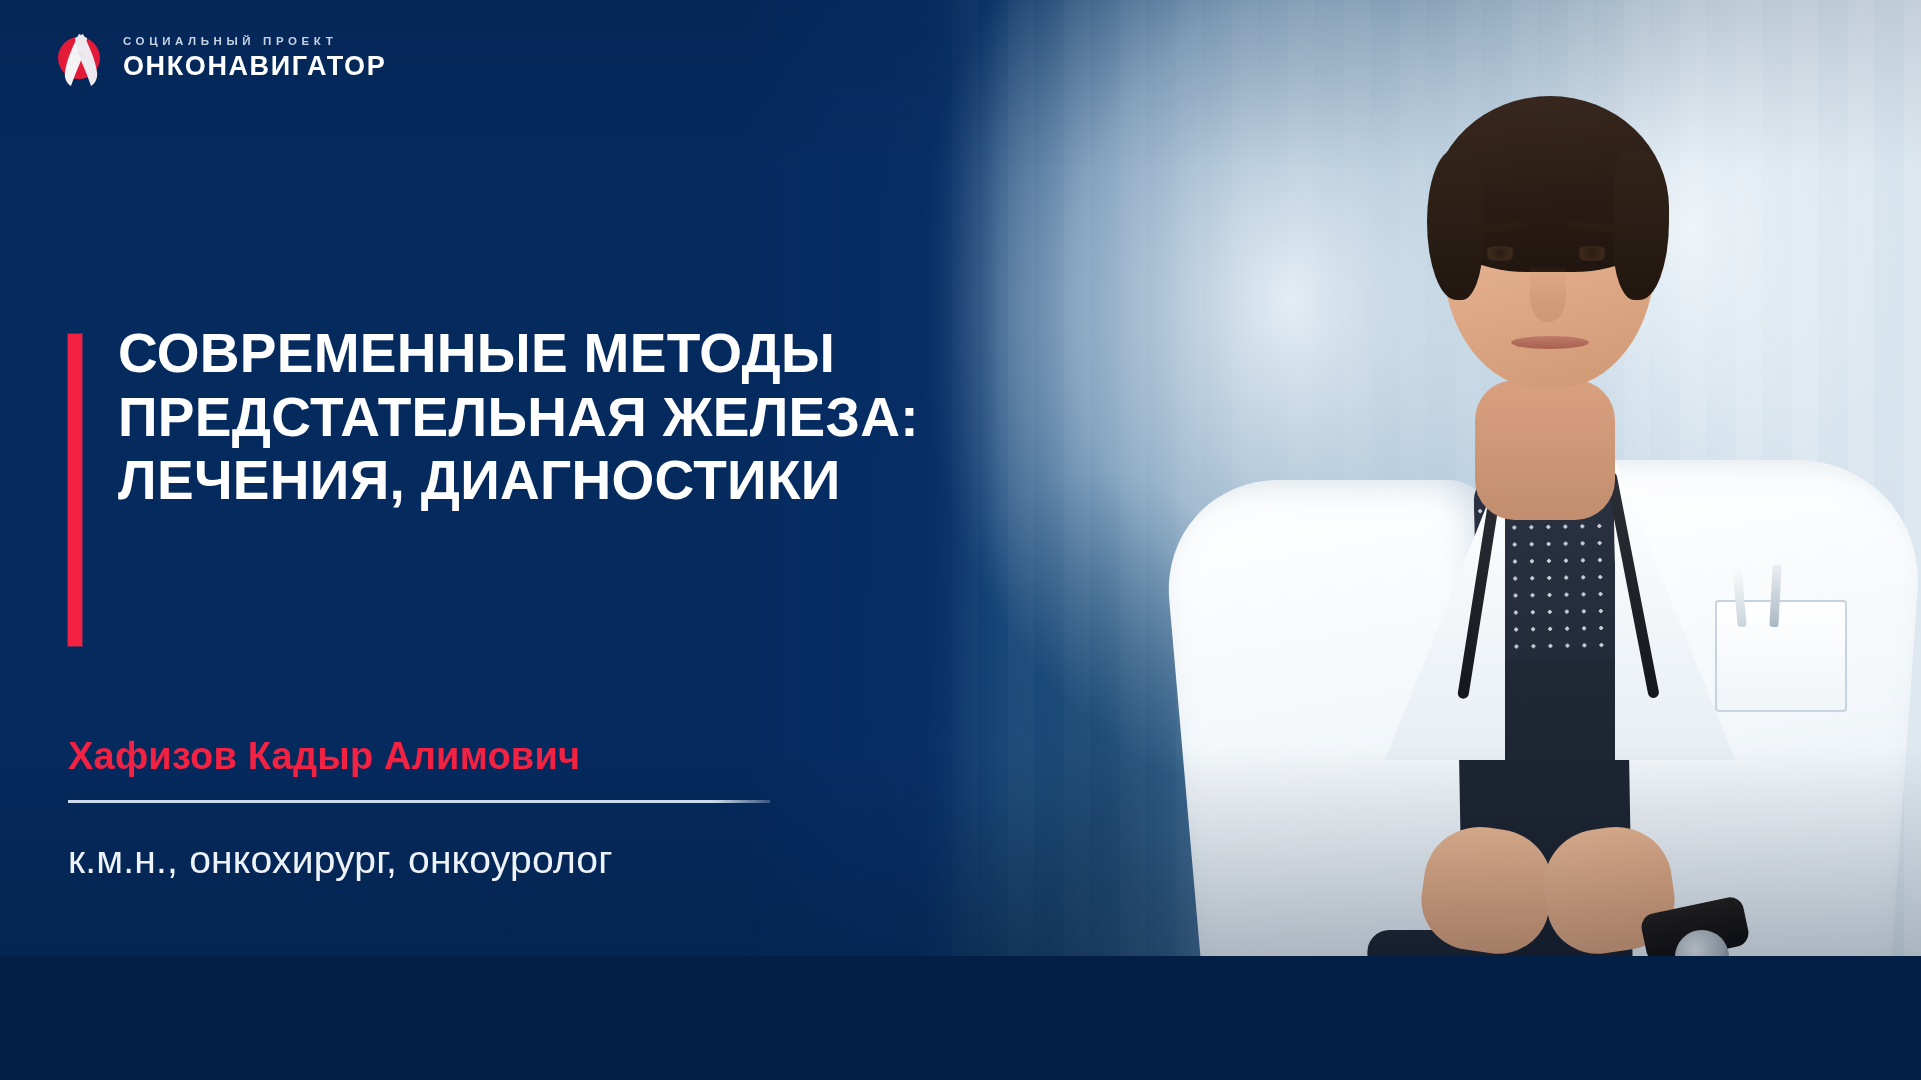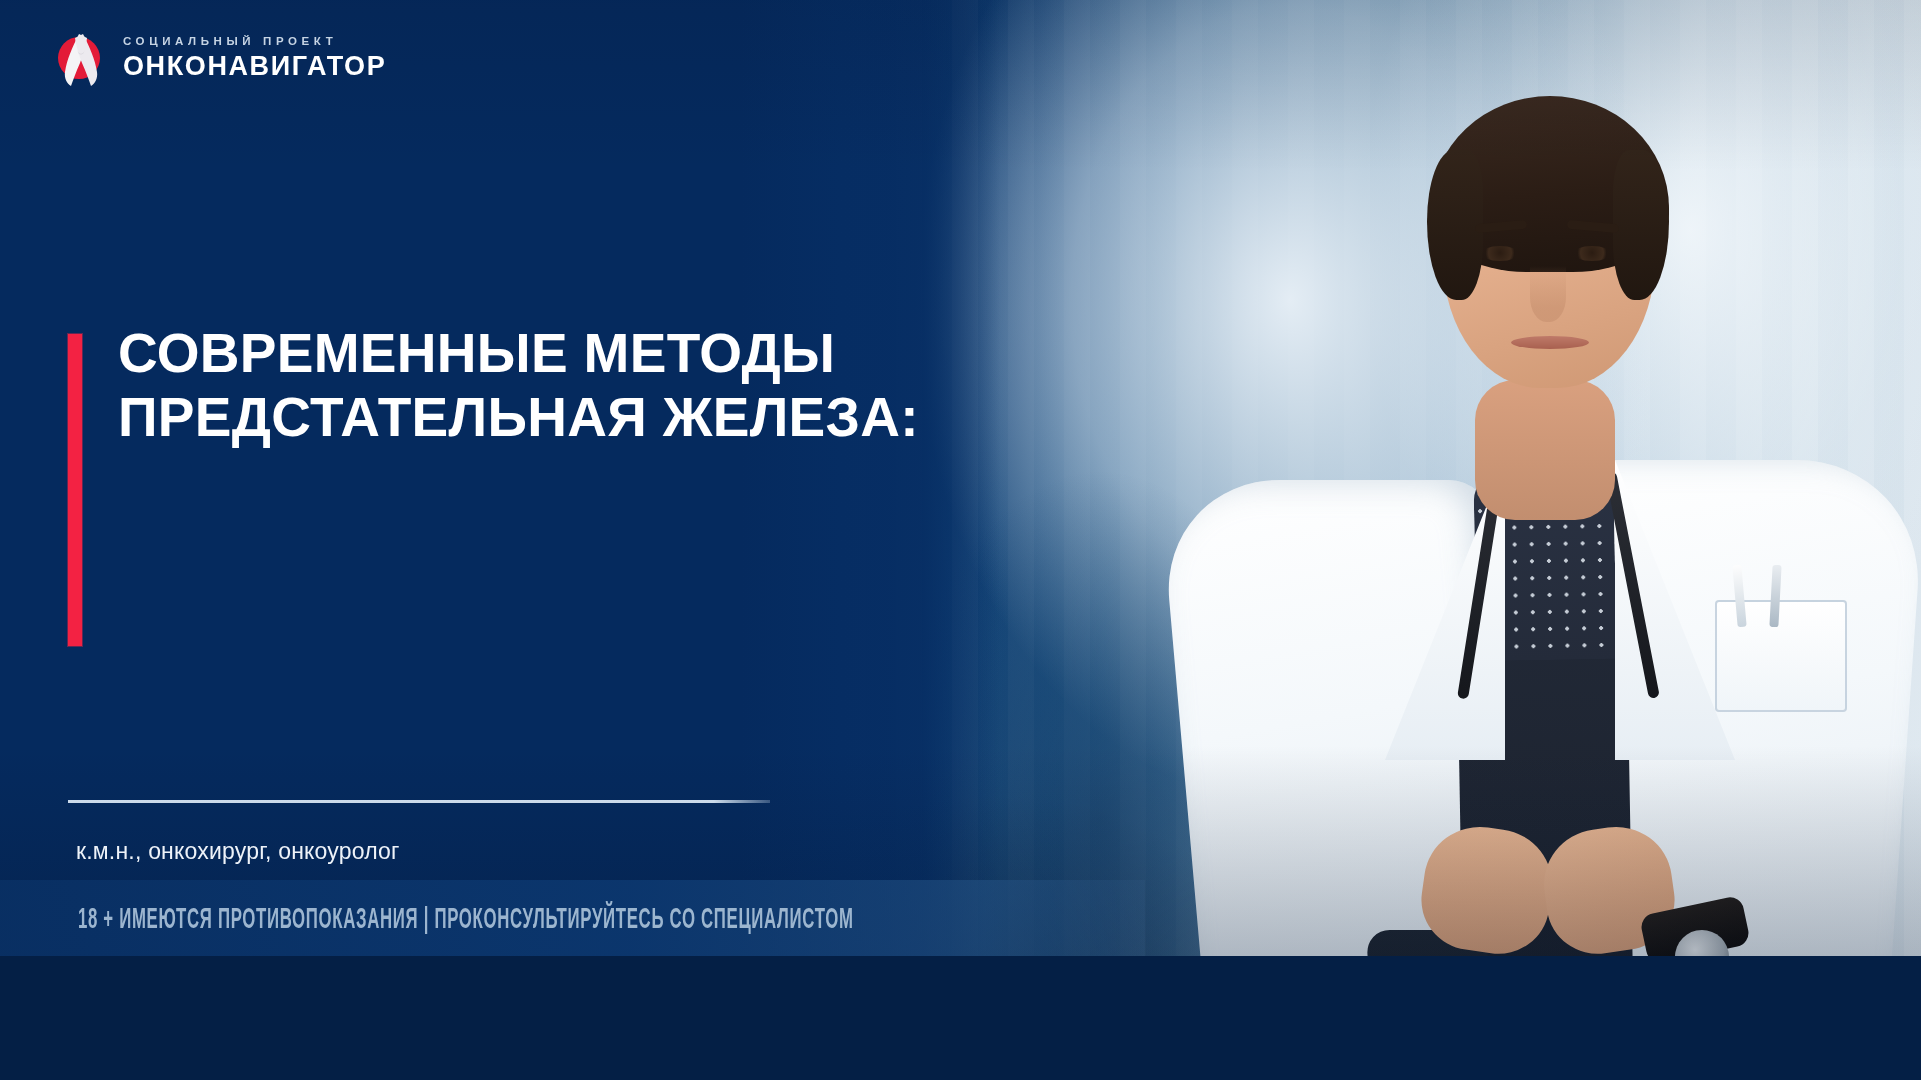--- a/index.html
+++ b/index.html
@@ -197,23 +197,22 @@
     position:absolute; left:68px; top:735px;
     font-size:38px; font-weight:700; color:#f32243; letter-spacing:0.2px;
     white-space:nowrap;
   }
   .speaker-rule {
     position:absolute; left:68px; top:800px; width:702px; height:3px;
     background:linear-gradient(90deg, rgba(214,228,242,0.95) 0%, rgba(214,228,242,0.95) 92%, rgba(214,228,242,0.25) 100%);
   }
   .speaker-role {
     position:absolute; left:68px; top:838px;
-    font-size:23px; font-weight:400; color:#eef3f9; letter-spacing:0.2px;
+    font-size:39px; font-weight:400; color:#eef3f9; letter-spacing:0.2px;
     white-space:nowrap;
-    margin-left:8px;
   }
 
   
   .disclaimer {
     position:absolute; left:0; bottom:0; width:1145px; height:76px;
     background:linear-gradient(90deg, rgba(9,48,100,0.92) 0%, rgba(12,56,112,0.88) 55%, rgba(34,80,130,0.62) 86%, rgba(58,100,145,0.15) 100%);
     display:flex; align-items:center;
   }
   .disclaimer-text {
     margin-left:78px;
@@ -279,22 +278,21 @@
     <div>
       <div class="logo-tagline">СОЦИАЛЬНЫЙ ПРОЕКТ</div>
       <div class="logo-word">ОНКОНАВИГАТОР</div>
     </div>
   </div>
 
   <div class="accent-bar"></div>
   <div class="title">
     <div>СОВРЕМЕННЫЕ МЕТОДЫ</div>
     <div>ПРЕДСТАТЕЛЬНАЯ ЖЕЛЕЗА:</div>
+    <div>ЛЕЧЕНИЯ, ДИАГНОСТИКИ</div>
   </div>
 
+  <div class="speaker-name">Хафизов Кадыр Алимович</div>
   <div class="speaker-rule"></div>
   <div class="speaker-role">к.м.н., онкохирург, онкоуролог</div>
 
-  <div class="disclaimer">
-    <div class="disclaimer-text">18 + ИМЕЮТСЯ ПРОТИВОПОКАЗАНИЯ | ПРОКОНСУЛЬТИРУЙТЕСЬ СО СПЕЦИАЛИСТОМ</div>
-  </div>
 
 </div>
 
 </body></html>

